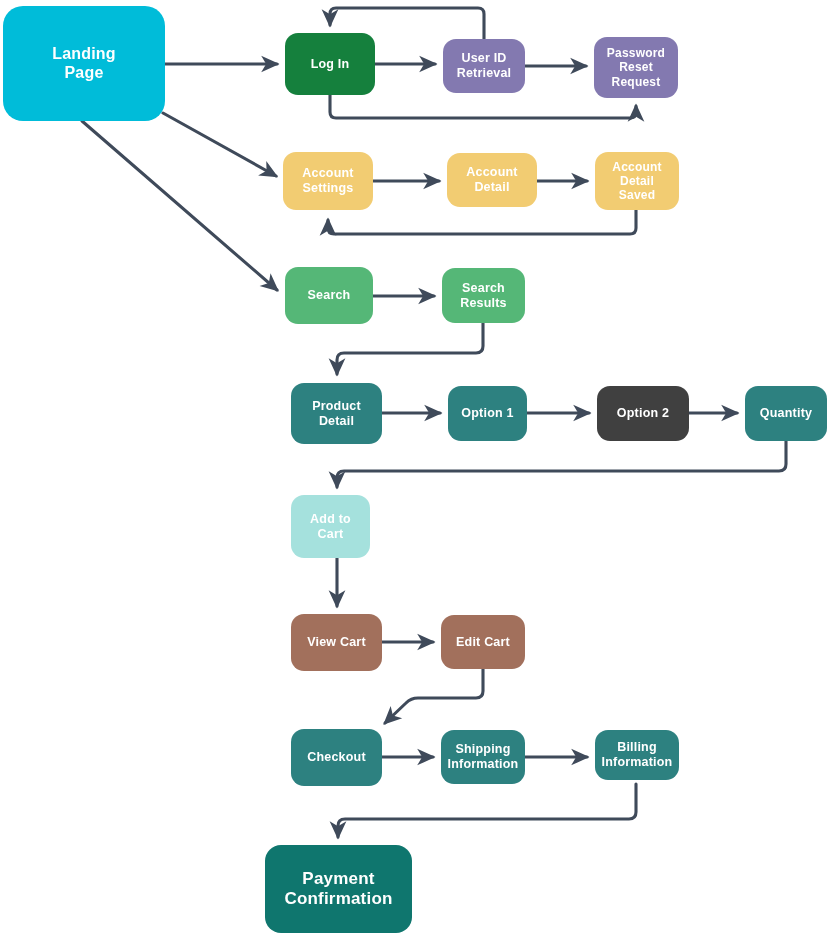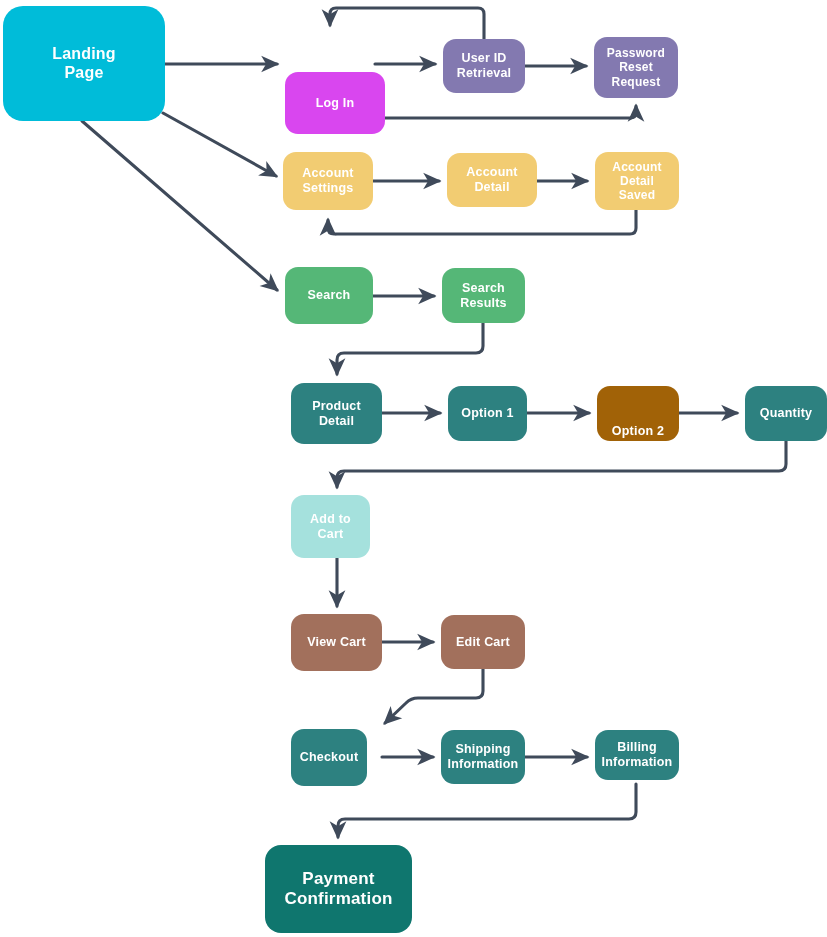--- a/index.html
+++ b/index.html
@@ -108,21 +108,21 @@
       <path d="M525,757 L587,757" marker-end="url(#arrow)"></path>
 
       <path d="M636,784 L636,812 Q636,819 629,819 L345,819 Q338,819 338,826 L338,837" marker-end="url(#arrow)"></path>
     </g>
   </svg>
 
   <div class="node n-landing" id="node-landing" style="left: 3px; top: 6px; width: 162px; height: 115px; background: rgb(0, 188, 217);">
     <span>Landing
 Page</span>
   </div>
-  <div class="node n-std" id="node-login" style="left: 285px; top: 33px; width: 100px; height: 62px; background: #d946ef; margin-top: 39px;">
+  <div class="node n-std" id="node-login" style="left: 285px; top: 33px; width: 90px; height: 62px; background: #15803d;">
     <span>Log In</span>
   </div>
   <div class="node n-std" id="node-userid" style="left: 443px; top: 39px; width: 82px; height: 54px; background: rgb(131, 121, 176);">
     <span>User ID
 Retrieval</span>
   </div>
   <div class="node n-small" id="node-pwreset" style="left: 594px; top: 37px; width: 84px; height: 61px; background: rgb(131, 121, 176);">
     <span>Password
 Reset
 Request</span>
@@ -147,37 +147,37 @@
     <span>Search
 Results</span>
   </div>
   <div class="node n-std" id="node-productdetail" style="left: 291px; top: 383px; width: 91px; height: 61px; background: rgb(45, 129, 128);">
     <span>Product
 Detail</span>
   </div>
   <div class="node n-std" id="node-option1" style="left: 448px; top: 386px; width: 79px; height: 55px; background: rgb(45, 129, 128);">
     <span>Option 1</span>
   </div>
-  <div class="node n-std" id="node-option2" style="left: 597px; top: 386px; width: 82px; height: 55px; background: #a16207; align-items: flex-end;">
+  <div class="node n-std" id="node-option2" style="left: 597px; top: 386px; width: 92px; height: 55px; background: #404040;">
     <span>Option 2</span>
   </div>
   <div class="node n-std" id="node-quantity" style="left: 745px; top: 386px; width: 82px; height: 55px; background: rgb(45, 129, 128);">
     <span>Quantity</span>
   </div>
   <div class="node n-std" id="node-addtocart" style="left: 291px; top: 495px; width: 79px; height: 63px; background: rgb(165, 225, 221);">
     <span>Add to
 Cart</span>
   </div>
   <div class="node n-std" id="node-editcart" style="left: 441px; top: 615px; width: 84px; height: 54px; background: rgb(162, 112, 92);">
     <span>Edit Cart</span>
   </div>
   <div class="node n-std" id="node-viewcart" style="left: 291px; top: 614px; width: 91px; height: 57px; background: rgb(162, 112, 92);">
     <span>View Cart</span>
   </div>
-  <div class="node n-std" id="node-checkout" style="left: 291px; top: 729px; width: 76px; height: 57px; background: rgb(45, 129, 128); justify-content: center;">
+  <div class="node n-std" id="node-checkout" style="left: 291px; top: 729px; width: 91px; height: 57px; background: rgb(45, 129, 128); justify-content: center;">
     <span>Checkout</span>
   </div>
   <div class="node n-std" id="node-shipping" style="left: 441px; top: 730px; width: 84px; height: 54px; background: rgb(45, 129, 128);">
     <span>Shipping
 Information</span>
   </div>
   <div class="node n-std" id="node-billing" style="left: 595px; top: 730px; width: 84px; height: 50px; background: rgb(45, 129, 128);">
     <span>Billing
 Information</span>
   </div>

